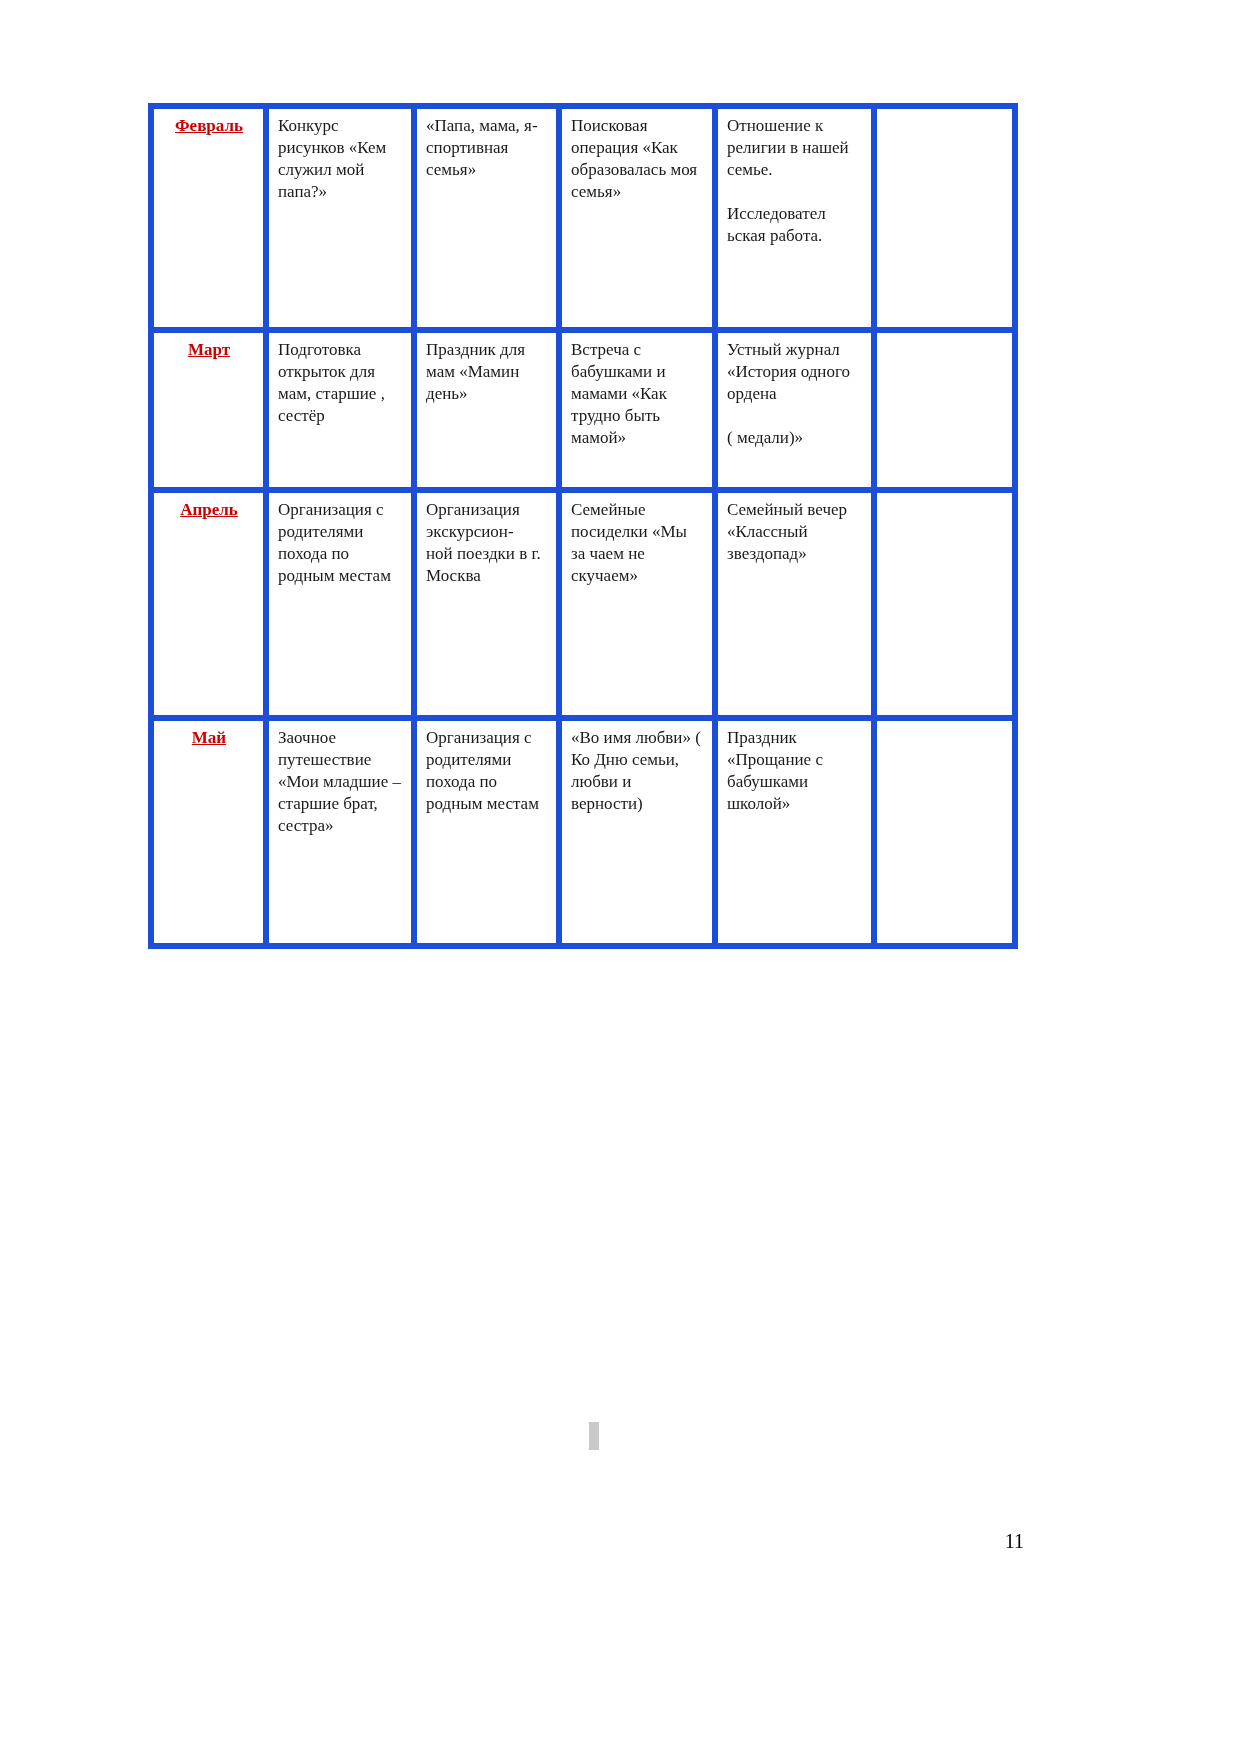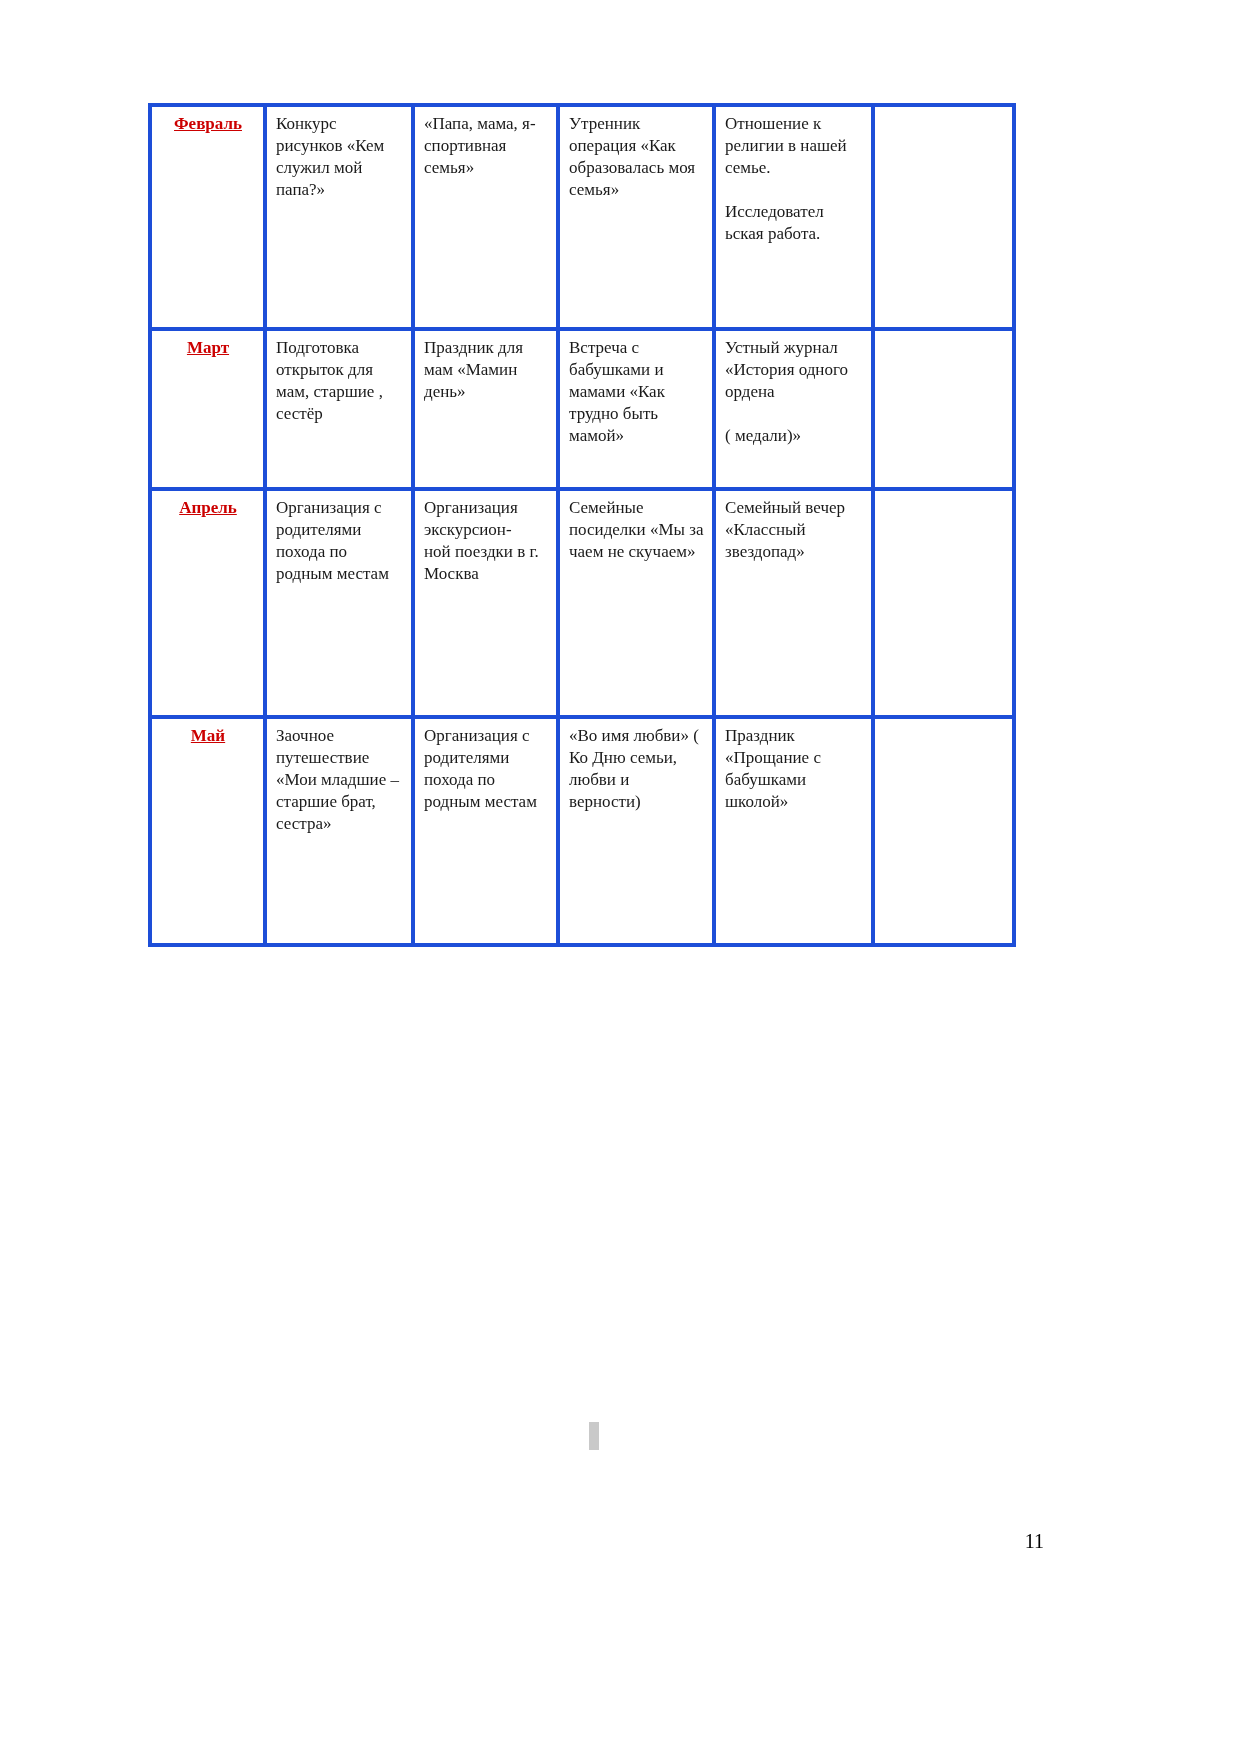--- a/index.html
+++ b/index.html
@@ -19,21 +19,21 @@
   }
   table.plan {
     position: absolute;
     left: 148px;
     top: 103px;
     border-collapse: collapse;
     table-layout: fixed;
     width: 864px;
   }
   table.plan td {
-    border: 4px solid #1d4ed8;
+    border: 6px solid #1d4ed8;
     vertical-align: top;
     padding: 6px 8px 6px 9px;
     font-size: 17px;
     line-height: 22px;
     color: #1a1a1a;
   }
   table.plan tr:nth-child(1) { height: 224px; }
   table.plan tr:nth-child(2) { height: 160px; }
   table.plan tr:nth-child(3) { height: 228px; }
   table.plan tr:nth-child(4) { height: 228px; margin-left: 35px; }
@@ -47,21 +47,21 @@
     font-size: 17px;
   }
   .cell-text {
     white-space: pre-line;
     overflow-wrap: break-word;
     word-wrap: break-word;
     display: block;
   }
   .page-number {
     position: absolute;
-    right: 196px;
+    right: 216px;
     top: 1530px;
     font-size: 20px;
     color: #000000;
   }
   .gray-mark {
     position: absolute;
     left: 589px;
     top: 1422px;
     width: 10px;
     height: 28px;
@@ -88,21 +88,21 @@
       <td class="month-cell">
         <span class="month-label">Февраль</span>
       </td>
       <td>
             <span class="cell-text">Конкурс рисунков «Кем служил мой папа?»</span>
           </td>
       <td>
             <span class="cell-text">«Папа, мама, я- спортивная семья»</span>
           </td>
       <td>
-            <span class="cell-text">Утренник операция  «Как образовалась моя семья»</span>
+            <span class="cell-text">Поисковая операция  «Как образовалась моя семья»</span>
           </td>
       <td>
             <span class="cell-text">Отношение к религии в нашей семье.
 
 Исследовател
 ьская работа.</span>
           </td>
       <td>
             <span class="cell-text"></span>
           </td>

